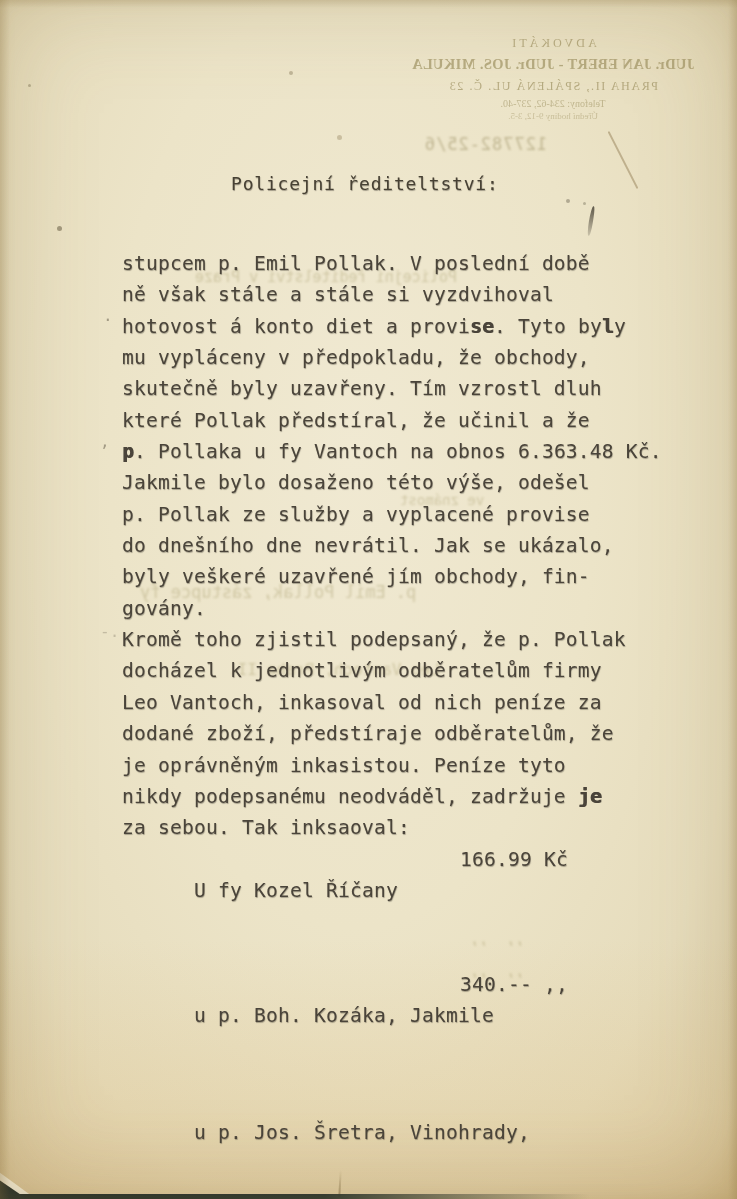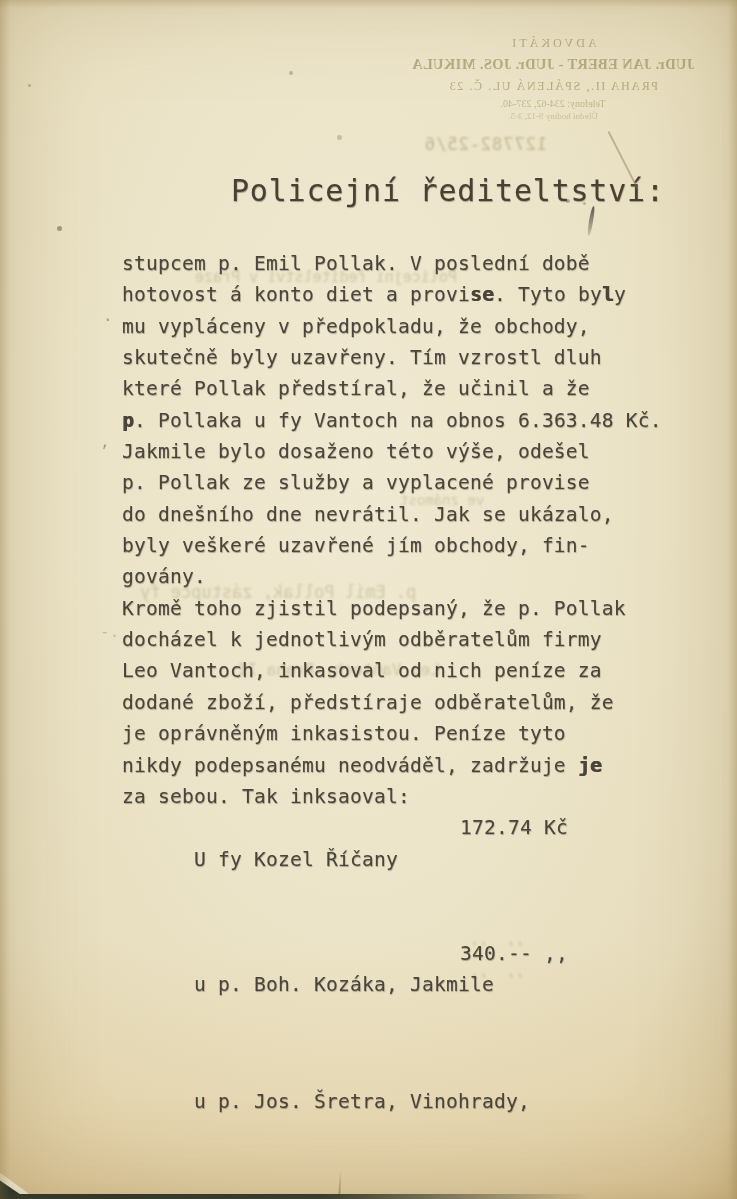--- a/index.html
+++ b/index.html
@@ -22,21 +22,21 @@
     box-shadow:inset 0 0 95px rgba(140,115,60,.26), inset 0 0 16px rgba(150,125,70,.16);
   }
   .edge{position:absolute;pointer-events:none;}
   .edge.l{left:0;top:0;bottom:0;width:10px;background:linear-gradient(to right,rgba(130,105,55,.22),transparent);}
   .edge.t{left:0;right:0;top:0;height:8px;background:linear-gradient(to bottom,rgba(130,105,55,.18),transparent);}
   .edge.r{right:0;top:0;bottom:0;width:9px;background:linear-gradient(to left,rgba(130,105,55,.20),transparent);}
 
   
   .heading{
     position:absolute;left:231px;top:173px;
-    font-size:30px;letter-spacing:.8px;color:#474134;
+    font-size:18px;letter-spacing:.8px;color:#474134;
     text-shadow:.5px .5px .8px rgba(71,65,55,.45);
     white-space:pre;
   }
   .bodytext{
     position:absolute;left:122px;top:248px;width:600px;
     font-size:19.6px;letter-spacing:.2px;color:#4a443a;
     text-shadow:.5px .5px .8px rgba(74,68,58,.42);
   }
   .ln{line-height:31.35px;white-space:pre;}
   .ov{font-weight:700;text-shadow:.8px 0 0 currentColor;margin-top:32px;}
@@ -131,41 +131,42 @@
 
   <div class="stray m1">.</div>
   <div class="stray m2">,</div>
   <div class="stray m3">-.</div>
 
   <div class="heading">Policejní řediteltství:</div>
   <div class="inkmark"></div>
 
   <div class="bodytext">
     <div class="ln"><span>stupcem p. Emil Pollak. V poslední době</span></div>
+    <div class="ln"><span>ně však stále a stále si vyzdvihoval</span></div>
     <div class="ln"><span>hotovost á konto diet a provi</span><span class="ov">se</span><span>. Tyto by</span><span class="ov">l</span><span>y</span></div>
     <div class="ln"><span>mu vypláceny v předpokladu, že obchody,</span></div>
     <div class="ln"><span>skutečně byly uzavřeny. Tím vzrostl dluh</span></div>
     <div class="ln"><span>které Pollak předstíral, že učinil a že</span></div>
     <div class="ln"><span class="ov">p</span><span>. Pollaka u fy Vantoch na obnos 6.363.48 Kč.</span></div>
     <div class="ln"><span>Jakmile bylo dosaženo této výše, odešel</span></div>
     <div class="ln"><span>p. Pollak ze služby a vyplacené provise</span></div>
     <div class="ln"><span>do dnešního dne nevrátil. Jak se ukázalo,</span></div>
     <div class="ln"><span>byly veškeré uzavřené jím obchody, fin-</span></div>
     <div class="ln"><span>govány.</span></div>
     <div class="ln"><span>Kromě toho zjistil podepsaný, že p. Pollak</span></div>
     <div class="ln"><span>docházel k jednotlivým odběratelům firmy</span></div>
     <div class="ln"><span>Leo Vantoch, inkasoval od nich peníze za</span></div>
     <div class="ln"><span>dodané zboží, předstíraje odběratelům, že</span></div>
     <div class="ln"><span>je oprávněným inkasistou. Peníze tyto</span></div>
     <div class="ln"><span>nikdy podepsanému neodváděl, zadržuje </span><span class="ov">je</span></div>
     <div class="ln"><span>za sebou. Tak inksaoval:</span></div>
 
     <div class="ln row">
       <span>U fy Kozel Říčany</span>
-      <span class="amt">172.74 Kč</span>
+      <span class="amt">166.99 Kč</span>
     </div>
     <div class="ln row">
       <span>u p. Boh. Kozáka, Jakmile</span>
       <span class="amt">340.-- ,,</span>
     </div>
     <div class="ln row r2a">
       <span>u p. Jos. Šretra, Vinohrady,</span>
     </div>
 
   </div>

